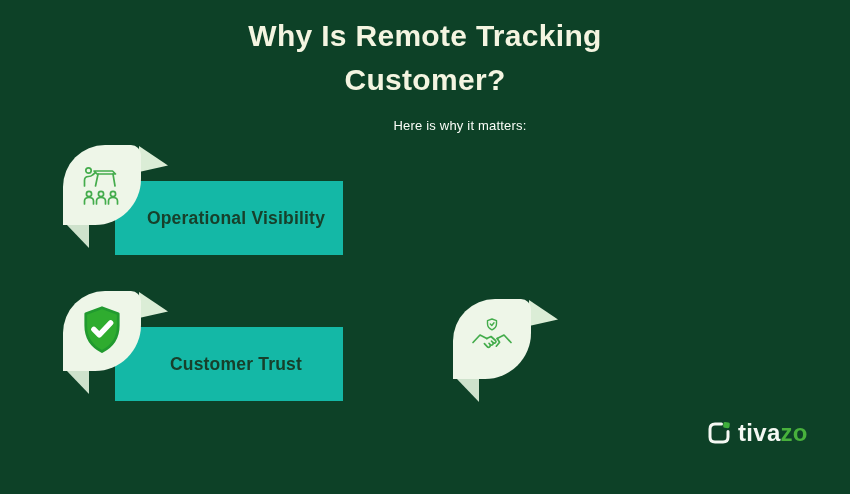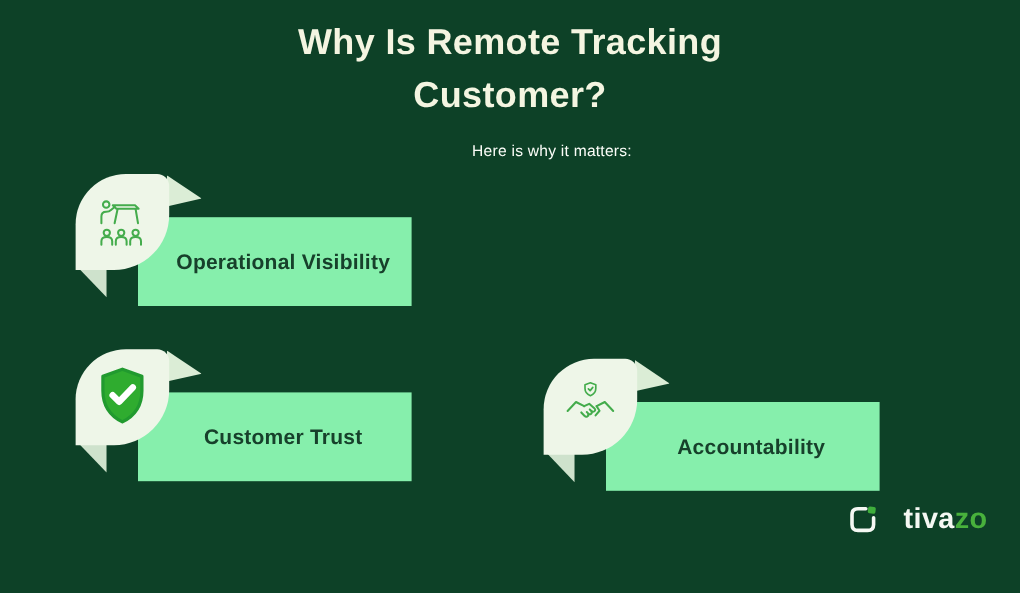--- a/index.html
+++ b/index.html
@@ -19,21 +19,21 @@
     text-align:center;color:#FBFDF8;font-size:13px;letter-spacing:.2px;margin-left:35px;
   }
   
   .card{position:absolute;width:300px;height:112px;}
   .card.c1{left:63px;top:145px;}
   .card.c2{left:453px;top:145px;}
   .card.c3{left:63px;top:291px;}
   .card.c4{left:453px;top:299px;}
   .bar{
     position:absolute;left:52px;top:36px;width:228px;height:74px;
-    background:#86efac;z-index:1;
+    background:#14b8a6;z-index:1;
     display:flex;align-items:center;justify-content:center;
   }
   .bar-label{
     color:#17402B;font-weight:700;font-size:17.5px;letter-spacing:.2px;
     padding-left:14px;white-space:nowrap;
   }
   .badge{position:absolute;left:0;top:0;width:110px;height:110px;z-index:2;}
   .blob{
     position:absolute;left:0;top:0;width:78px;height:80px;
     background:#EEF6E8;border-radius:42px 10px 46px 0;
@@ -48,21 +48,21 @@
     position:absolute;left:3px;top:79px;width:23px;height:24px;
     background:#CEE2CC;
     clip-path:polygon(0 0,100% 0,100% 100%);
   }
   .icon{display:block;}
   .stroke{stroke:#44AC4C;fill:none;stroke-width:1.7;stroke-linecap:round;stroke-linejoin:round;}
   .stroke-thin{stroke:#44AC4C;fill:none;stroke-width:1.4;stroke-linecap:round;stroke-linejoin:round;}
   
   .logo{
     position:absolute;left:707px;top:419px;height:28px;
-    display:flex;align-items:center;gap:22px;text-align:right;
+    display:flex;align-items:center;gap:7px;text-align:right;
   }
   .logo-text{font-weight:700;font-size:24px;letter-spacing:.3px;line-height:28px;}
   .logo-text .w{color:#F5F8F3;}
   .logo-text .g{color:#48B13C;}
 </style>
 </head>
 <body>
 
 <div class="canvas">
 
@@ -109,23 +109,20 @@
       <div class="blob">
         <svg class="icon" width="48" height="52" viewBox="0 0 44 48">
           <path d="M22 2.5 L37 8 V19 C37 30.5 31 38.5 22 43 C13 38.5 7 30.5 7 19 V8 Z" fill="#2FAC2F" stroke="#219A2F" stroke-width="2.5" stroke-linejoin="round"></path>
           <path d="M14.5 22.5 L19.5 27.5 L30 16.5" fill="none" stroke="#FFFFFF" stroke-width="5" stroke-linecap="round" stroke-linejoin="round"></path>
         </svg>
       </div>
     </div>
   </div>
 
   <div class="card c4">
-    <div class="bar">
-      <span class="bar-label">Accountability</span>
-    </div>
     <div class="badge">
       <div class="fold"></div>
       <div class="tail"></div>
       <div class="blob">
         <svg class="icon" width="44" height="44" viewBox="0 0 44 44">
           <path class="stroke-thin" d="M22 2 L26.5 3.6 V6.8 C26.5 9.8 24.8 11.6 22 12.8 C19.2 11.6 17.5 9.8 17.5 6.8 V3.6 Z"></path>
           <path class="stroke-thin" d="M20.3 7 L21.8 8.5 L24 5.8"></path>
           <path class="stroke" d="M3 25.5 L10 18 L16.8 21.5"></path>
           <path class="stroke" d="M41 25.5 L34 18 L27.2 21.5"></path>
           <path class="stroke" d="M16.8 21.5 L21 19.5 L25.5 23.5 Q26.6 24.7 25.3 25.7 Q24 26.6 22.8 25.4 L21.5 24.2"></path>

